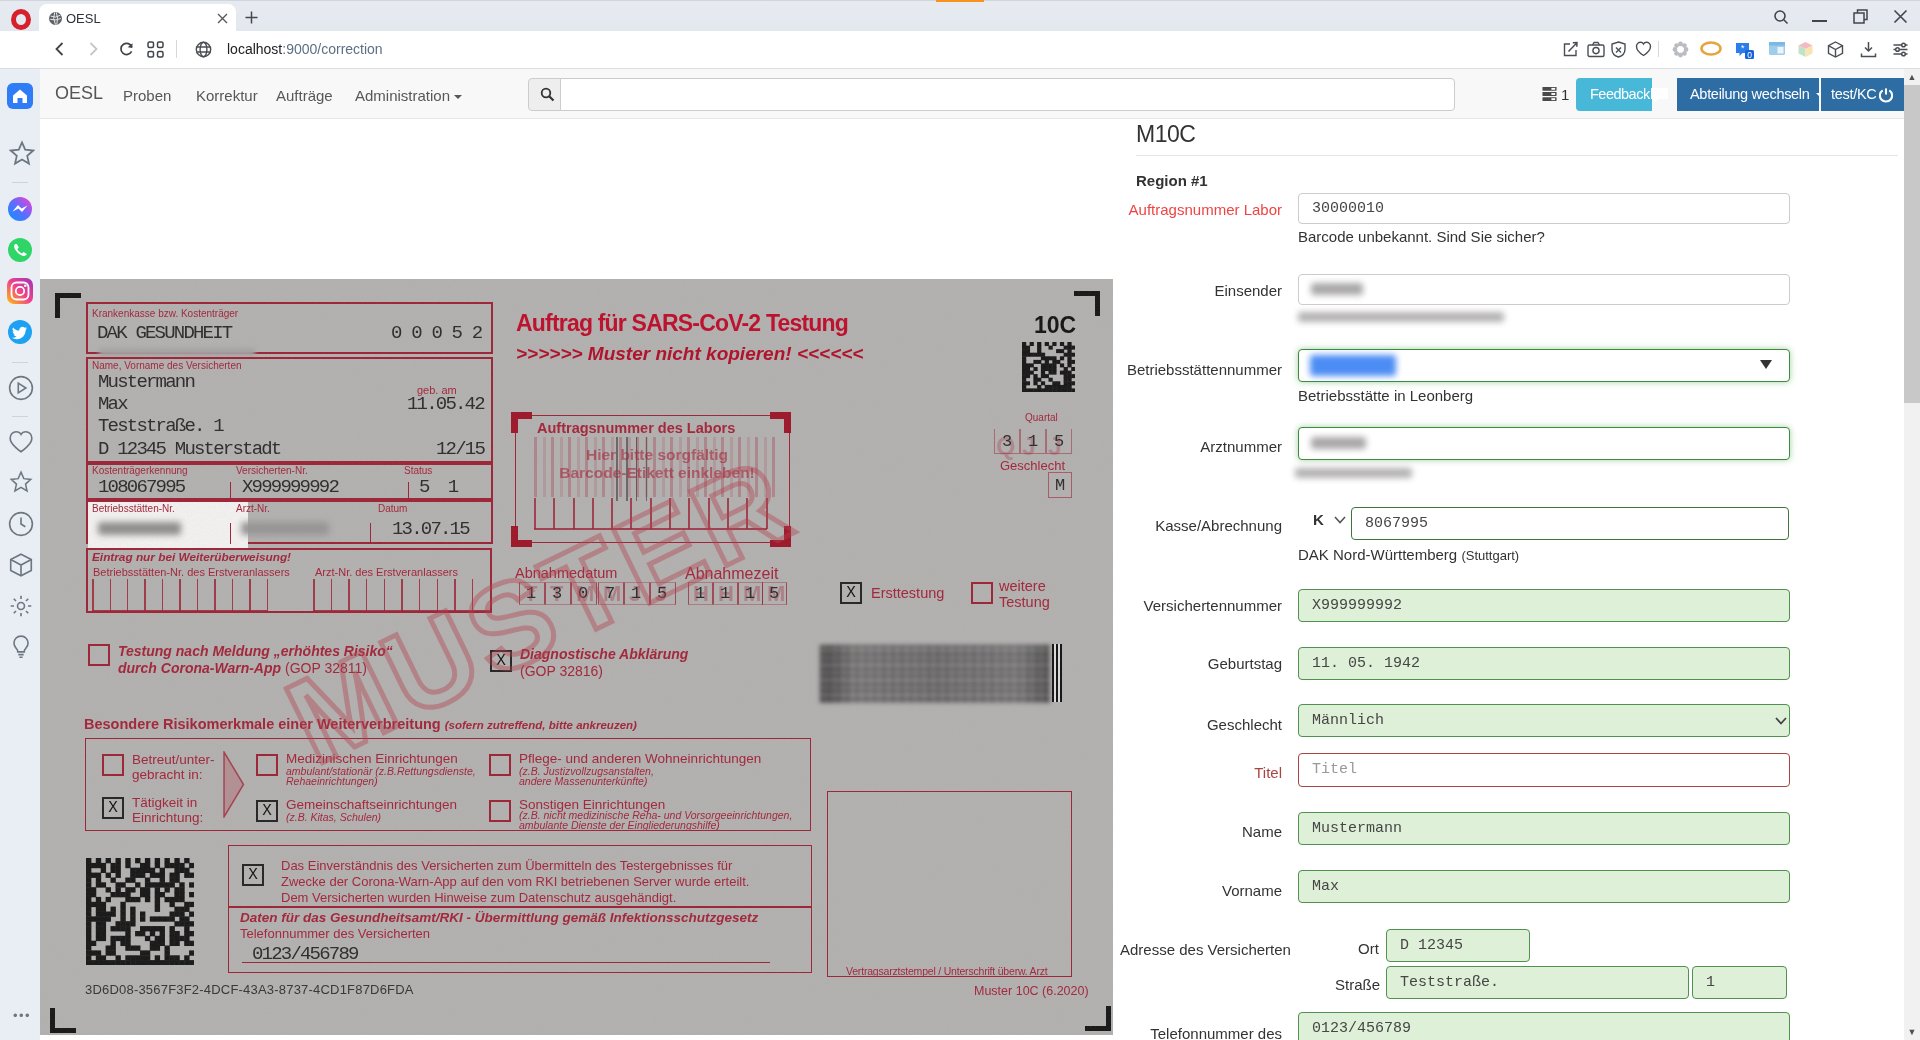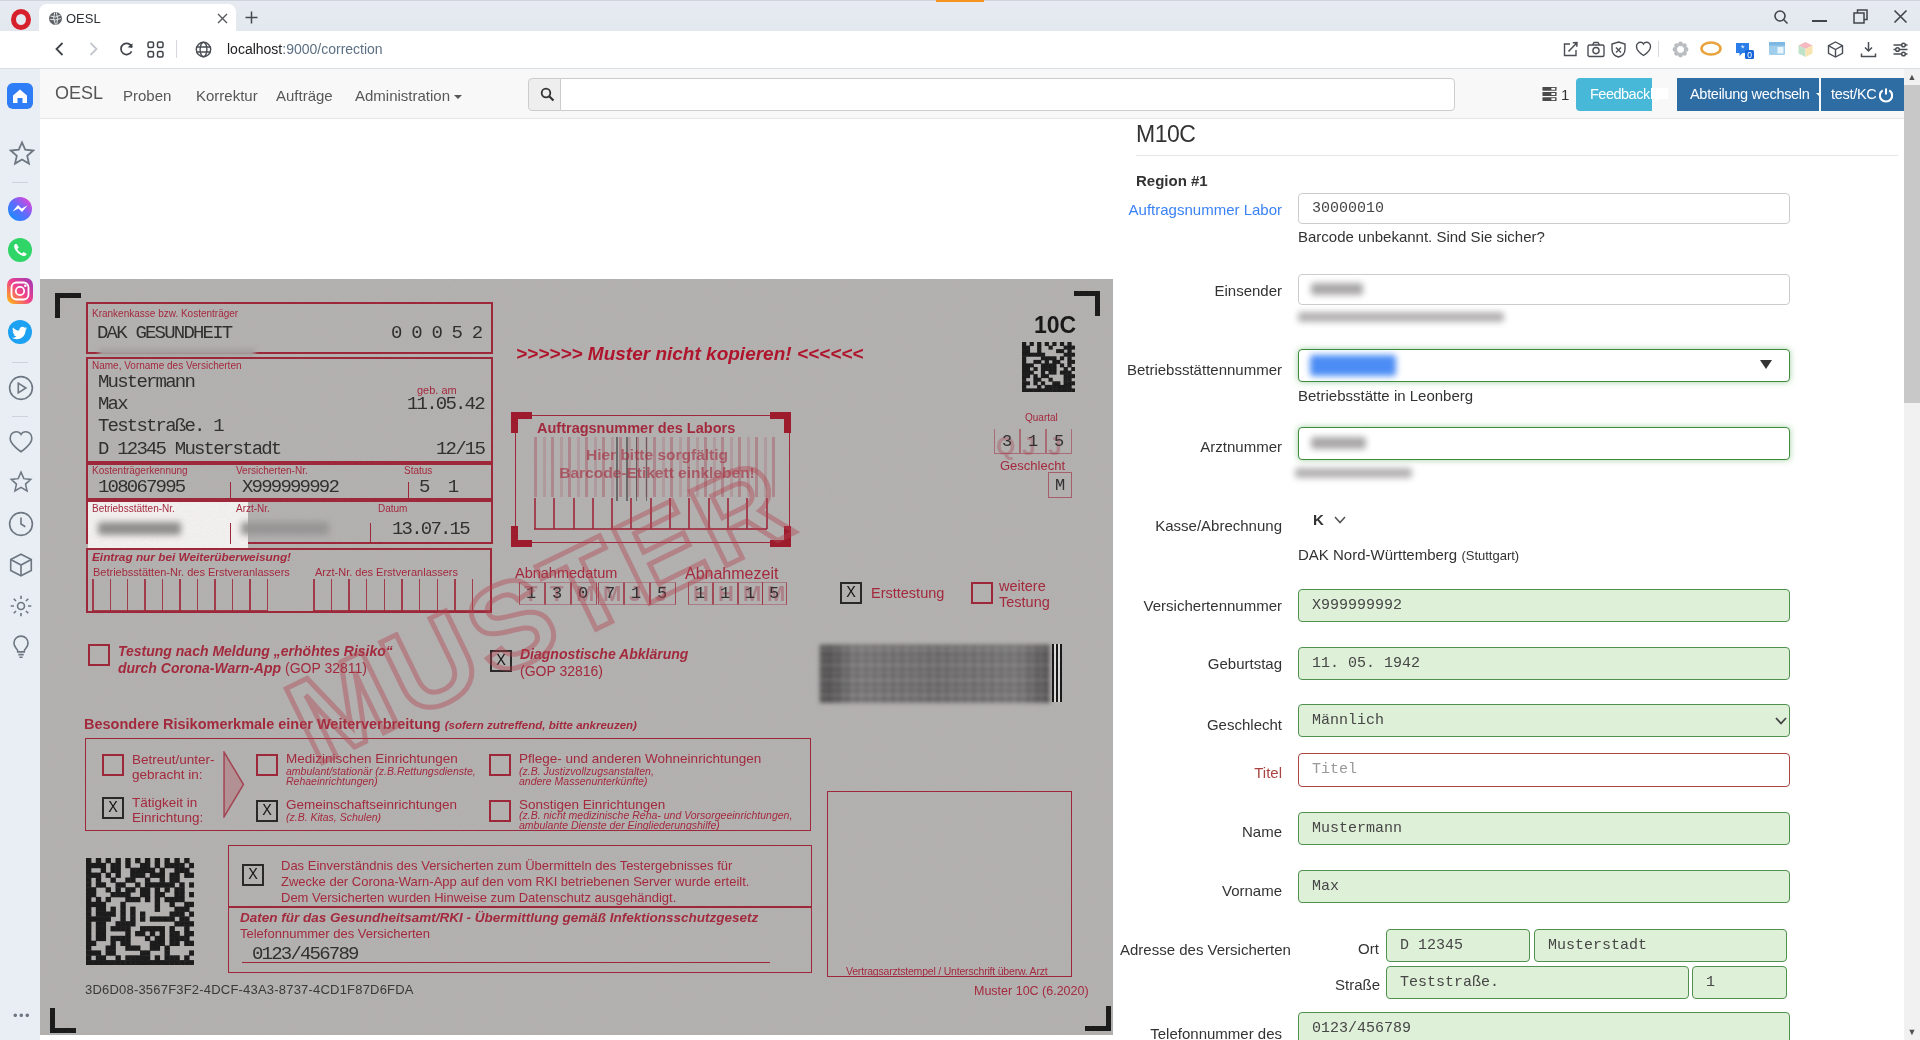--- a/index.html
+++ b/index.html
@@ -551,20 +551,21 @@
 <div class="rl" style="left:241px;top:579px;font-size:13px">Das Einverständnis des Versicherten zum Übermitteln des Testergebnisses für</div>
 <div class="rl" style="left:241px;top:595px;font-size:13px">Zwecke der Corona-Warn-App auf den vom RKI betriebenen Server wurde erteilt.</div>
 <div class="rl" style="left:241px;top:611px;font-size:13px">Dem Versicherten wurden Hinweise zum Datenschutz ausgehändigt.</div>
 <div class="abs" style="left:189px;top:627px;width:582px;height:1.5px;background:#9d2134"></div>
 <div class="abs" style="left:200px;top:631px;color:#a32337;font-weight:bold;font-style:italic;font-size:13.5px;white-space:nowrap">Daten für das Gesundheitsamt/RKI - Übermittlung gemäß Infektionsschutzgesetz</div>
 <div class="rl" style="left:200px;top:647px;font-size:13px">Telefonnummer des Versicherten</div>
 <div class="tw" style="left:212px;top:664px">0123/456789</div>
 <div class="abs" style="left:202px;top:683px;width:528px;height:1px;background:#9d2134"></div>
 <div class="abs" style="left:45px;top:703px;font-size:13px;color:#333;letter-spacing:.2px">3D6D08-3567F3F2-4DCF-43A3-8737-4CD1F87D6FDA</div>
 <div class="rl" style="left:934px;top:705px;font-size:12.5px">Muster 10C (6.2020)</div>
+<div class="abs" style="left:476px;top:31px;color:#bf0b28;font-weight:bold;font-size:23px;letter-spacing:-0.8px;white-space:nowrap">Auftrag für SARS-CoV-2 Testung</div>
 <div class="abs" style="left:476px;top:64px;color:#b00d26;font-weight:bold;font-style:italic;font-size:19px;white-space:nowrap">&gt;&gt;&gt;&gt;&gt;&gt; Muster nicht kopieren! &lt;&lt;&lt;&lt;&lt;&lt;</div>
 <div class="abs" style="left:994px;top:33px;color:#111;font-weight:bold;font-size:23px">10C</div>
 <svg class="abs" style="left:982px;top:63px" width="53" height="50" viewBox="0 0 53 50">
       <g fill="#151515">
         <rect x="0.0" y="0.0" width="4.24" height="4.02"></rect>
         <rect x="7.6" y="0.0" width="4.24" height="4.02"></rect>
         <rect x="15.1" y="0.0" width="4.24" height="4.02"></rect>
         <rect x="22.7" y="0.0" width="4.24" height="4.02"></rect>
         <rect x="30.3" y="0.0" width="4.24" height="4.02"></rect>
         <rect x="37.9" y="0.0" width="4.24" height="4.02"></rect>
@@ -718,61 +719,61 @@
     <div class="abs" style="left:726px;top:219px;width:1.5px;height:31px;background:rgba(157,33,52,.8)"></div>
 <div class="abs" style="left:494px;top:249px;width:233px;height:1.5px;background:rgba(157,33,52,.8)"></div>
 <div class="abs" style="left:228px;top:244px;width:620px;height:150px;transform:rotate(-26deg);font-weight:bold;font-size:120px;letter-spacing:6px;color:transparent;-webkit-text-stroke:5px rgba(178,62,74,.42);font-family:'Liberation Sans',sans-serif">MUSTER</div>
 <div class="abs" style="left:0;top:0;width:1073px;height:756px;filter:url(#grain);opacity:.13;pointer-events:none"></div>
 </div>
 
 <div id="panel">
   <h1>M10C</h1>
   <div class="hr"></div>
   <div style="position:absolute;left:16px;top:103px;font-size:15px;font-weight:bold;color:#333">Region #1</div>
-<div class="plabel" style="top:132px;color:#3b82f6">Auftragsnummer Labor</div>
+<div class="plabel" style="top:132px;color:#ef4444">Auftragsnummer Labor</div>
 <div class="pinput" style="top:124px">30000010</div>
 <div class="phelp" style="top:159px">Barcode unbekannt. Sind Sie sicher?</div>
 <div class="plabel" style="top:213px;color:#333">Einsender</div>
 <div class="pinput" style="top:205px"></div>
 <div class="blur" style="left:191px;top:214px;width:52px;height:12px;background:#a9a7a7"></div>
 <div class="blur" style="left:178px;top:243px;width:206px;height:10px;background:#b3b1b1"></div>
 <div class="plabel" style="top:292px;color:#333">Betriebsstättennummer</div>
 <div class="pinput green" style="top:280px"></div>
 <div class="blurblue" style="left:190px;top:286px;width:86px;height:21px"></div>
 <div class="abs" style="top:291px;left:640px;width:0;height:0;border-left:6.5px solid transparent;border-right:6.5px solid transparent;border-top:9px solid #333"></div>
 <div class="phelp" style="top:318px">Betriebsstätte in Leonberg</div>
 <div class="plabel" style="top:369px;color:#333">Arztnummer</div>
 <div class="pinput green" style="top:358px"></div>
 <div class="blur" style="left:191px;top:368px;width:55px;height:12px;background:#a9a7a7"></div>
 <div class="blur" style="left:175px;top:399px;width:117px;height:10px;background:#b3b1b1"></div>
 <div class="plabel" style="top:448px;color:#333">Kasse/Abrechnung</div>
 <div class="abs" style="left:193px;top:442px;font-size:15px;font-weight:bold;color:#333">K</div>
 <svg class="abs" style="left:214px;top:447px" width="12" height="8" viewBox="0 0 12 8">
       <path d="M1 1 L6 6.5 L11 1" stroke="#555" stroke-width="1.6" fill="none"></path>
     </svg>
+<div class="pinput" style="left:231px;top:438px;width:438px;border:1px solid #3d763d;height:33px;line-height:31px">8067995</div>
 <div class="phelp" style="top:477px">DAK Nord-Württemberg <span style="font-size:13px">(Stuttgart)</span></div>
 <div class="plabel" style="top:528px;color:#333">Versichertennummer</div>
 <div class="pinput greenbg" style="top:520px">X999999992</div>
 <div class="plabel" style="top:586px;color:#333">Geburtstag</div>
 <div class="pinput greenbg" style="top:578px">11. 05. 1942</div>
 <div class="plabel" style="top:647px;color:#333">Geschlecht</div>
 <div class="pinput greenbg" style="top:635px">Männlich</div>
 <svg class="abs" style="left:655px;top:648px" width="12" height="8" viewBox="0 0 12 8">
       <path d="M1 1 L6 6.5 L11 1" stroke="#444" stroke-width="1.8" fill="none"></path>
     </svg>
 <div class="plabel" style="top:695px;color:#a94442">Titel</div>
 <div class="pinput red" style="top:684px">Titel</div>
 <div class="plabel" style="top:754px;color:#333">Name</div>
 <div class="pinput greenbg" style="top:743px">Mustermann</div>
 <div class="plabel" style="top:813px;color:#333">Vorname</div>
 <div class="pinput greenbg" style="top:801px">Max</div>
 <div class="plabel" style="top:872px;color:#333">Adresse des Versicherten</div>
 <div class="abs" style="left:238px;top:871px;font-size:15px;color:#333">Ort</div>
 <div class="pinput greenbg" style="left:266px;top:860px;width:144px">D 12345</div>
-<div class="pinput greenbg" style="left:414px;top:860px;width:253px">Musterstadt</div>
 <div class="abs" style="left:215px;top:907px;font-size:15px;color:#333">Straße</div>
 <div class="pinput greenbg" style="left:266px;top:897px;width:303px">Teststraße.</div>
 <div class="pinput greenbg" style="left:572px;top:897px;width:95px">1</div>
 <div class="plabel" style="top:956px;color:#333">Telefonnummer des</div>
 <div class="pinput greenbg" style="top:943px">0123/456789</div>
 </div>
 
 <div id="sb">
   <div class="arr" style="top:0">▲</div>
   <div class="thumb"></div>

